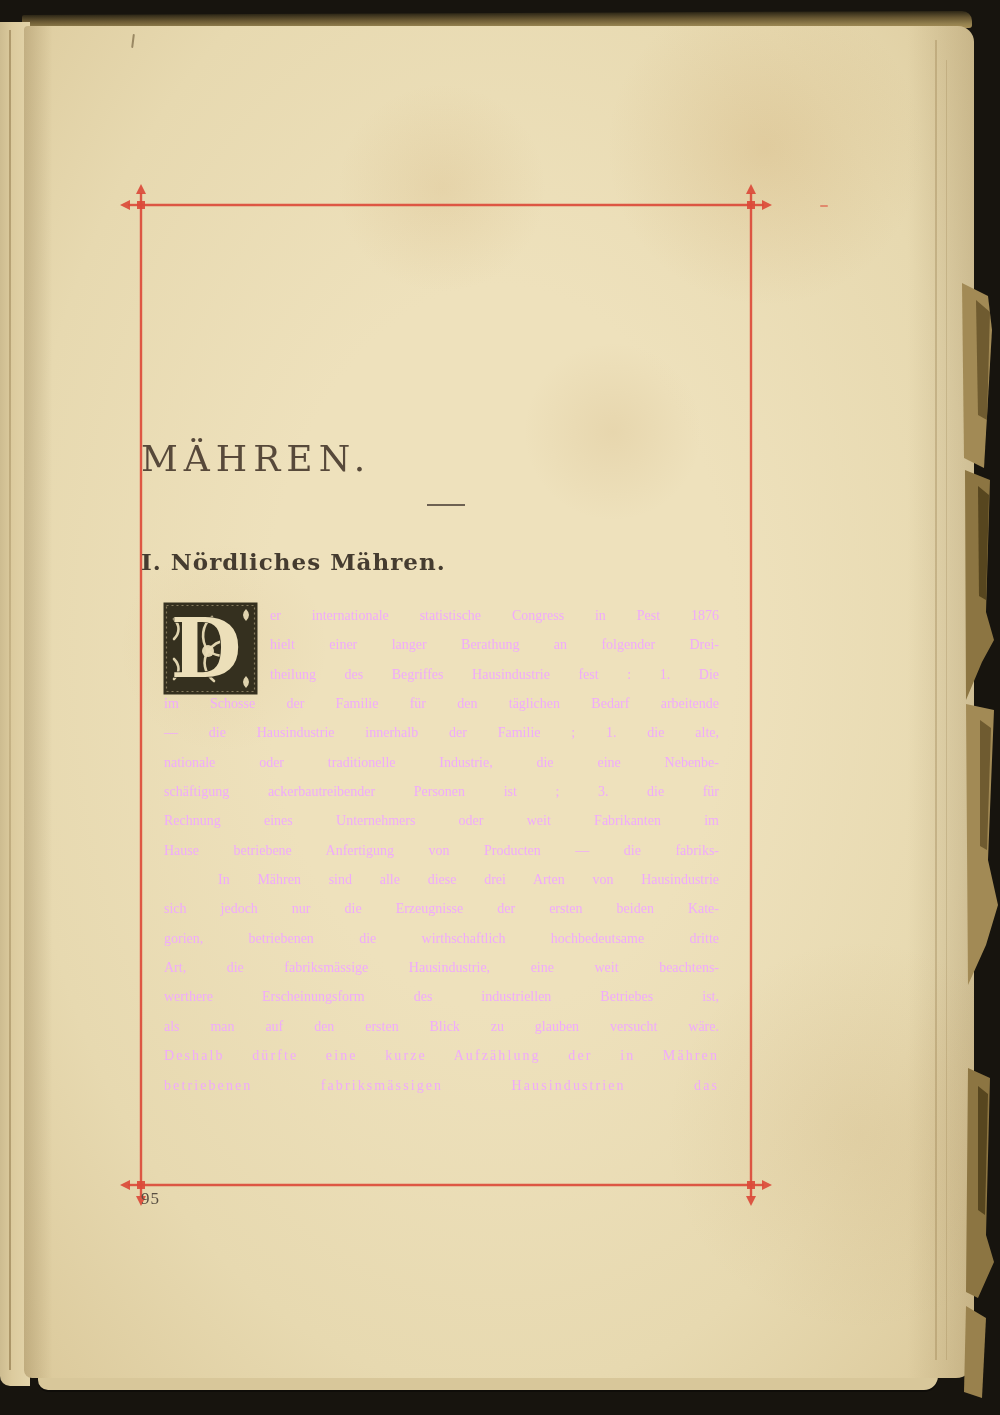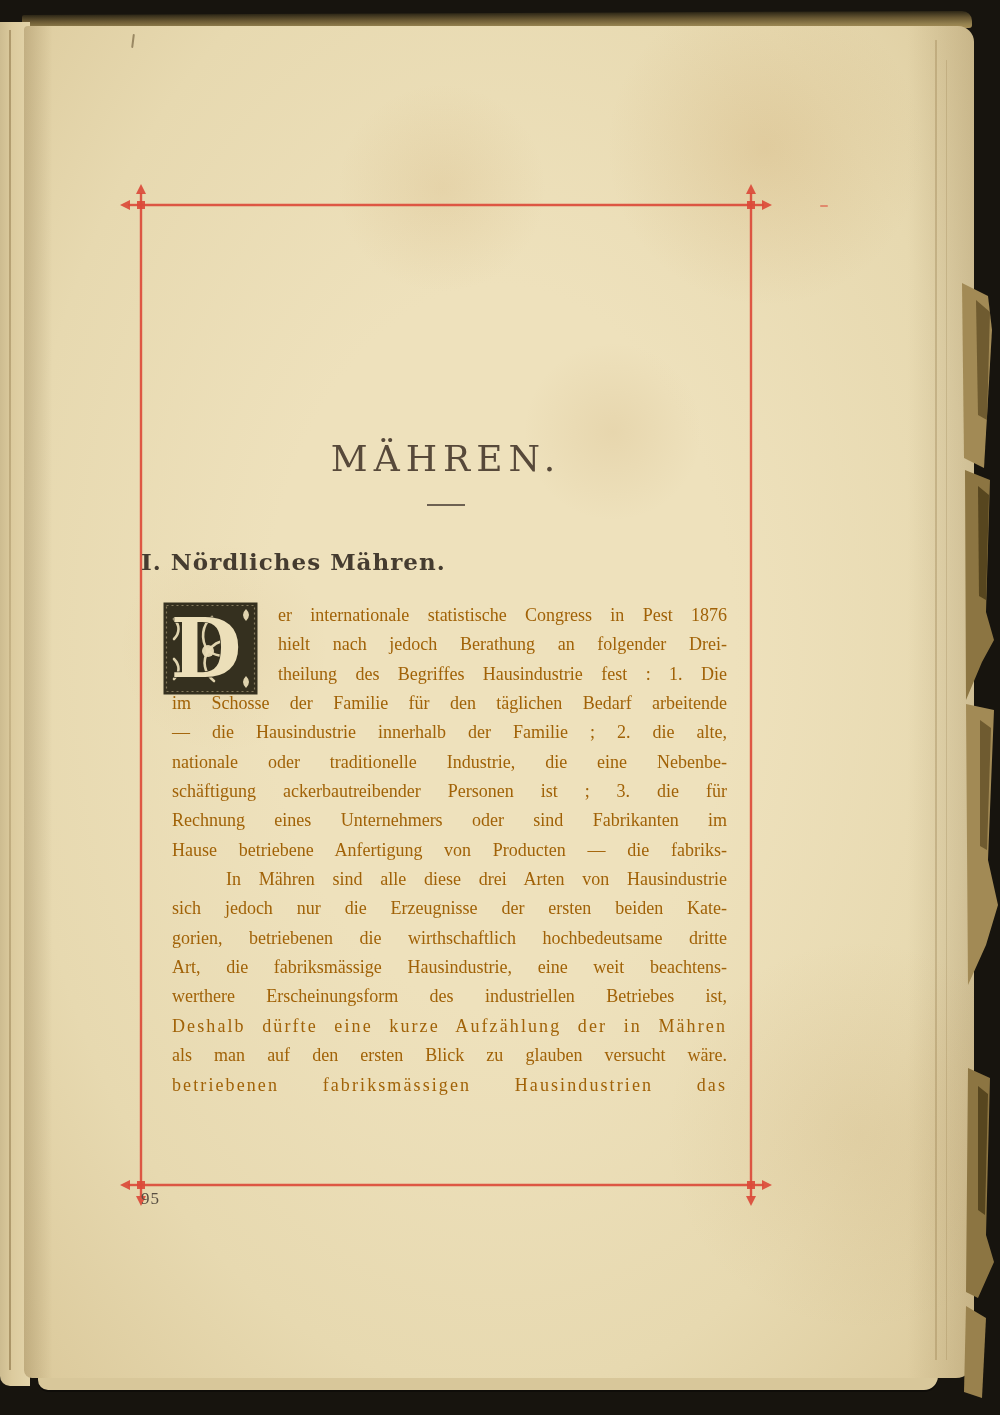--- a/index.html
+++ b/index.html
@@ -55,37 +55,36 @@
   }
   .red-speck{
     position:absolute;left:820px;top:205px;width:8px;height:2px;
     background:rgba(222,76,60,.55);border-radius:1px;
   }
   
   .frame-svg{position:absolute;left:0;top:0;width:1000px;height:1415px;}
   
   .title{
     position:absolute;left:141px;top:438px;width:610px;
-    text-align:center;
     font-family:"DejaVu Serif","Liberation Serif",serif;
     font-size:36px;letter-spacing:6px;color:#57493a;
   }
   .divider{
     position:absolute;left:427px;top:504px;width:38px;height:2px;
     background:#6d6152;
   }
   .heading{
     position:absolute;left:141px;top:548px;width:610px;
     text-align:left;font-weight:bold;
     font-family:"DejaVu Serif","Liberation Serif",serif;
     font-size:23px;letter-spacing:1px;color:#453c30;
   }
   .bodyblock{
     position:absolute;left:164px;top:601px;width:555px;
-    font-size:18px;line-height:29.35px;color:#a16207;margin-left:8px;
+    font-size:14px;line-height:29.35px;color:#f0abfc;
   }
   .line{
     text-align:justify;text-align-last:justify;
     height:29.35px;white-space:normal;
   }
   .line.cap-indent{margin-left:106px;}
   .line.para-indent{text-indent:54px;}
   .line.no-stretch{text-align-last:left;}
   .line.loose{letter-spacing:2.1px;}
   .dropcap{
@@ -177,31 +176,31 @@
   <g fill="#e9dcb6" opacity="0.95">
     <circle cx="46" cy="50" r="6"></circle>
     <path d="M84,8 q6,6 0,12 q-6,-6 0,-12"></path>
     <path d="M84,75 q6,6 0,12 q-6,-6 0,-12"></path>
   </g>
   <text x="44" y="76" text-anchor="middle" font-family="DejaVu Serif, Liberation Serif, serif" font-size="82" font-weight="bold" fill="#ecdfb9" stroke="#35301f" stroke-width="1.5" paint-order="stroke">D</text>
 </svg>
 
 <div class="bodyblock" id="bodyblock">
     <div class="line cap-indent">er internationale statistische Congress in Pest 1876</div>
-    <div class="line cap-indent">hielt nach jedoch Berathung an folgender Drei-</div>
+    <div class="line cap-indent">hielt einer langer Berathung an folgender Drei-</div>
     <div class="line cap-indent">theilung des Begriffes Hausindustrie fest : 1. Die</div>
     <div class="line">im Schosse der Familie für den täglichen Bedarf arbeitende</div>
-    <div class="line">— die Hausindustrie innerhalb der Familie ; 2. die alte,</div>
+    <div class="line">— die Hausindustrie innerhalb der Familie ; 1. die alte,</div>
     <div class="line">nationale oder traditionelle Industrie, die eine Nebenbe-</div>
     <div class="line">schäftigung ackerbautreibender Personen ist ; 3. die für</div>
-    <div class="line">Rechnung eines Unternehmers oder sind Fabrikanten im</div>
+    <div class="line">Rechnung eines Unternehmers oder weit Fabrikanten im</div>
     <div class="line">Hause betriebene Anfertigung von Producten — die fabriks-</div>
     <div class="line para-indent">In Mähren sind alle diese drei Arten von Hausindustrie</div>
     <div class="line">sich jedoch nur die Erzeugnisse der ersten beiden Kate-</div>
     <div class="line">gorien, betriebenen die wirthschaftlich hochbedeutsame dritte</div>
     <div class="line">Art, die fabriksmässige Hausindustrie, eine weit beachtens-</div>
     <div class="line">werthere Erscheinungsform des industriellen Betriebes ist,</div>
+    <div class="line">als man auf den ersten Blick zu glauben versucht wäre.</div>
     <div class="line loose">Deshalb dürfte eine kurze Aufzählung der in Mähren</div>
-    <div class="line">als man auf den ersten Blick zu glauben versucht wäre.</div>
     <div class="line loose">betriebenen fabriksmässigen Hausindustrien das</div>
   </div>
 
 <div class="page-number">95</div>
 
 </body></html>

